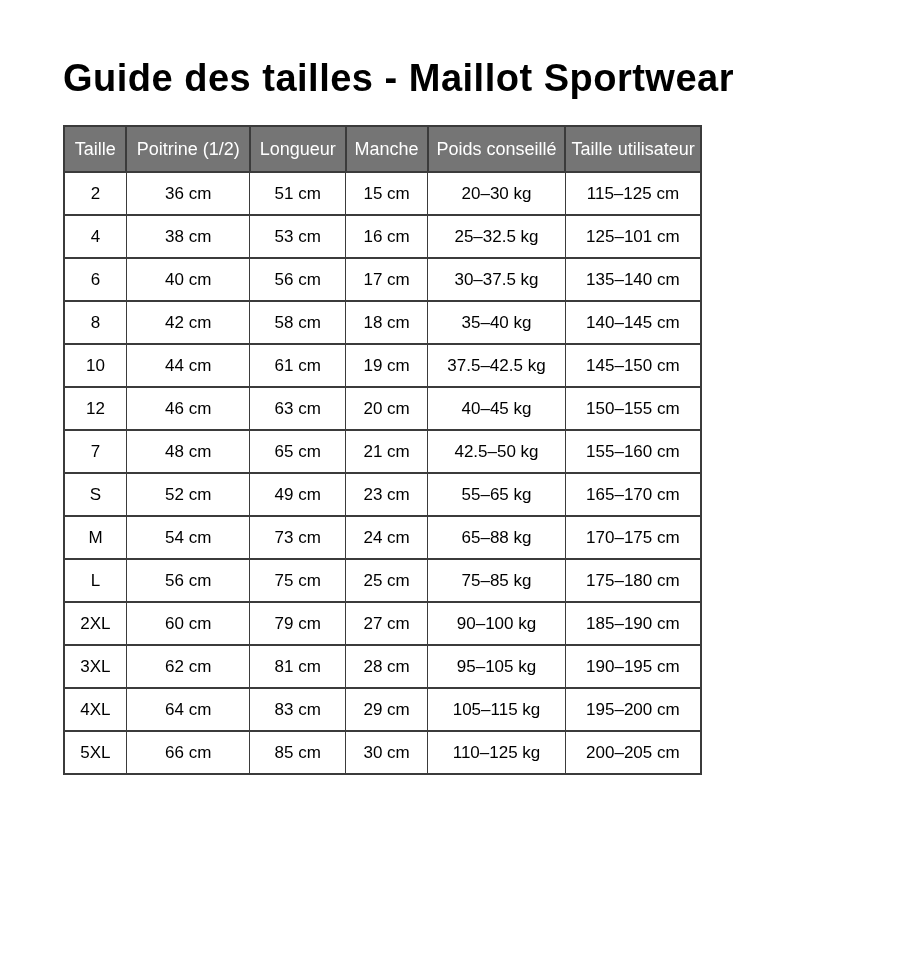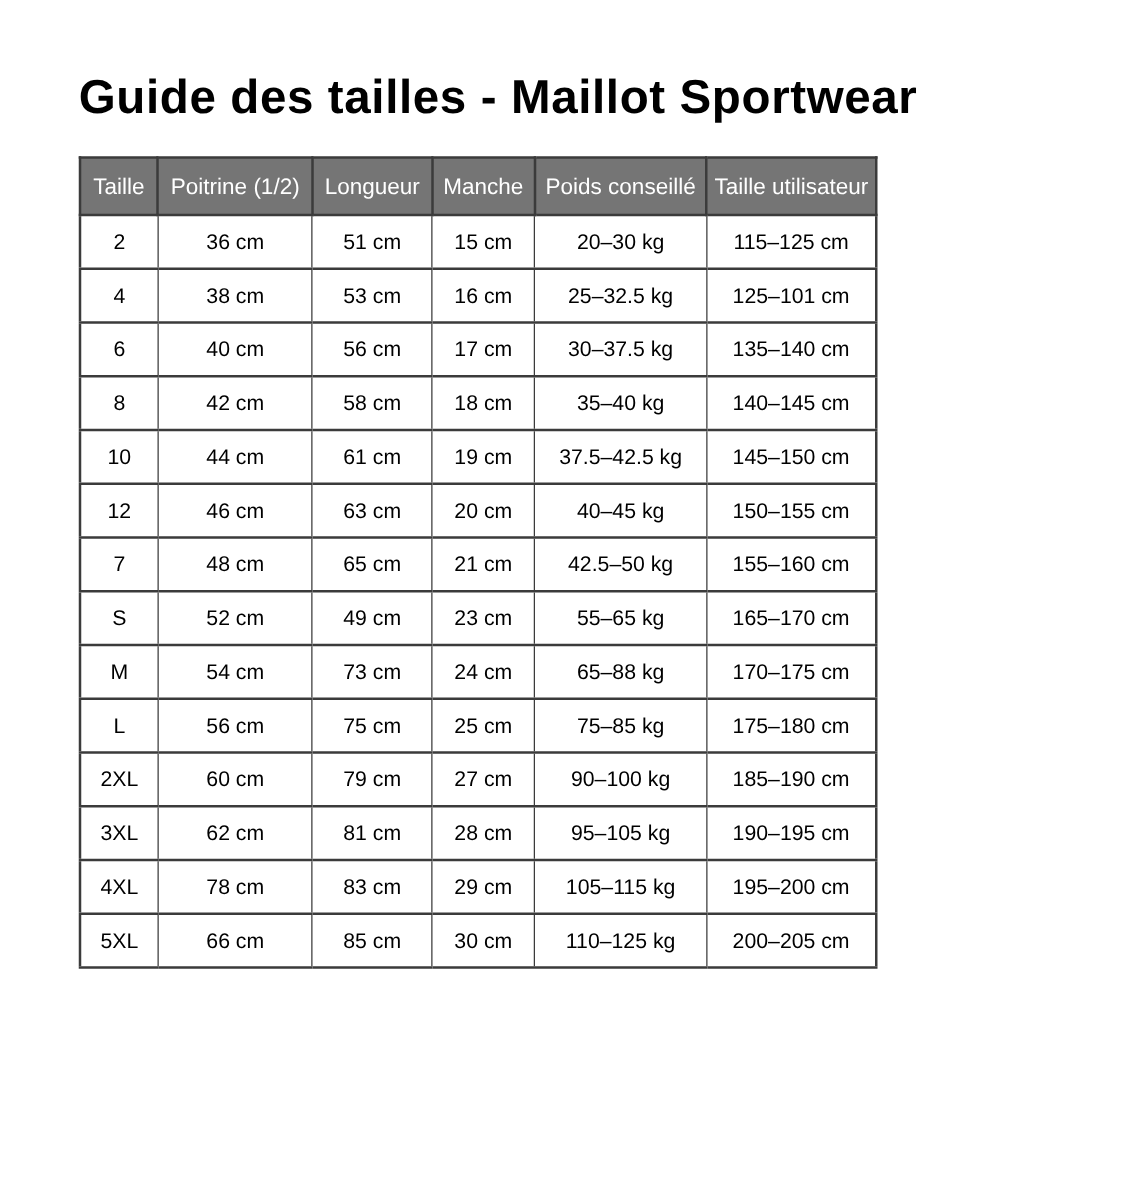--- a/index.html
+++ b/index.html
@@ -171,21 +171,21 @@
         <tr>
           <td>3XL</td>
           <td>62 cm</td>
           <td>81 cm</td>
           <td>28 cm</td>
           <td>95–105 kg</td>
           <td>190–195 cm</td>
         </tr>
         <tr>
           <td>4XL</td>
-          <td>78 cm</td>
+          <td>64 cm</td>
           <td>83 cm</td>
           <td>29 cm</td>
           <td>105–115 kg</td>
           <td>195–200 cm</td>
         </tr>
         <tr>
           <td>5XL</td>
           <td>66 cm</td>
           <td>85 cm</td>
           <td>30 cm</td>

